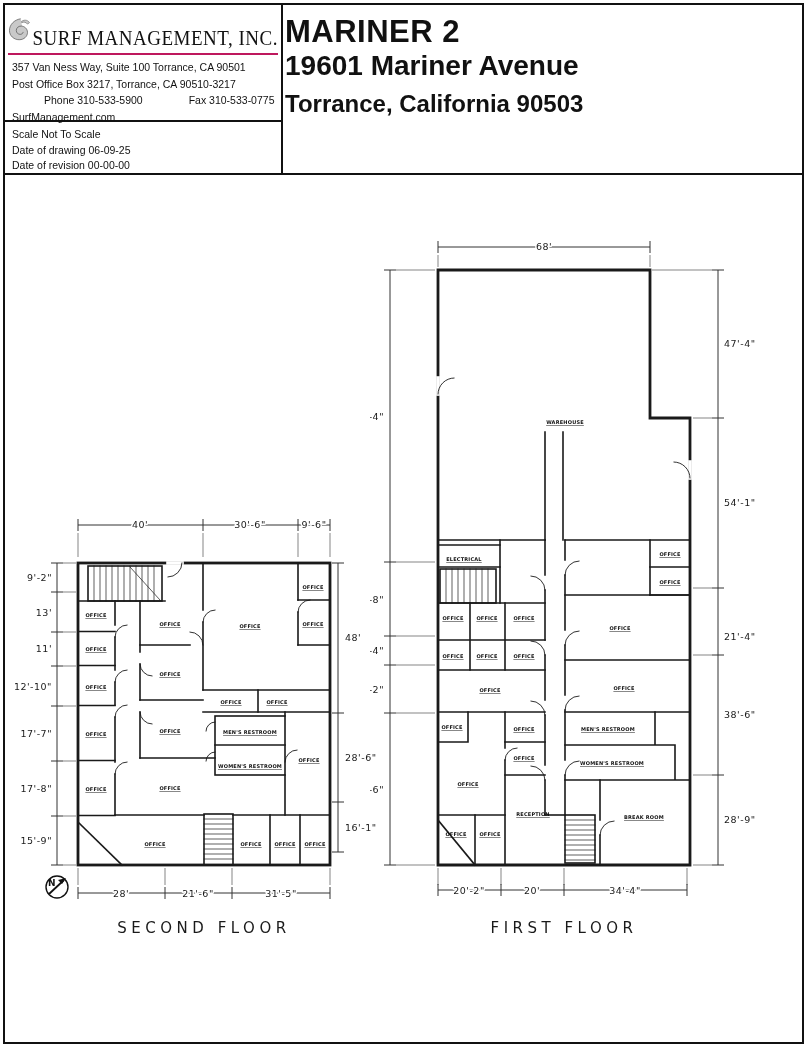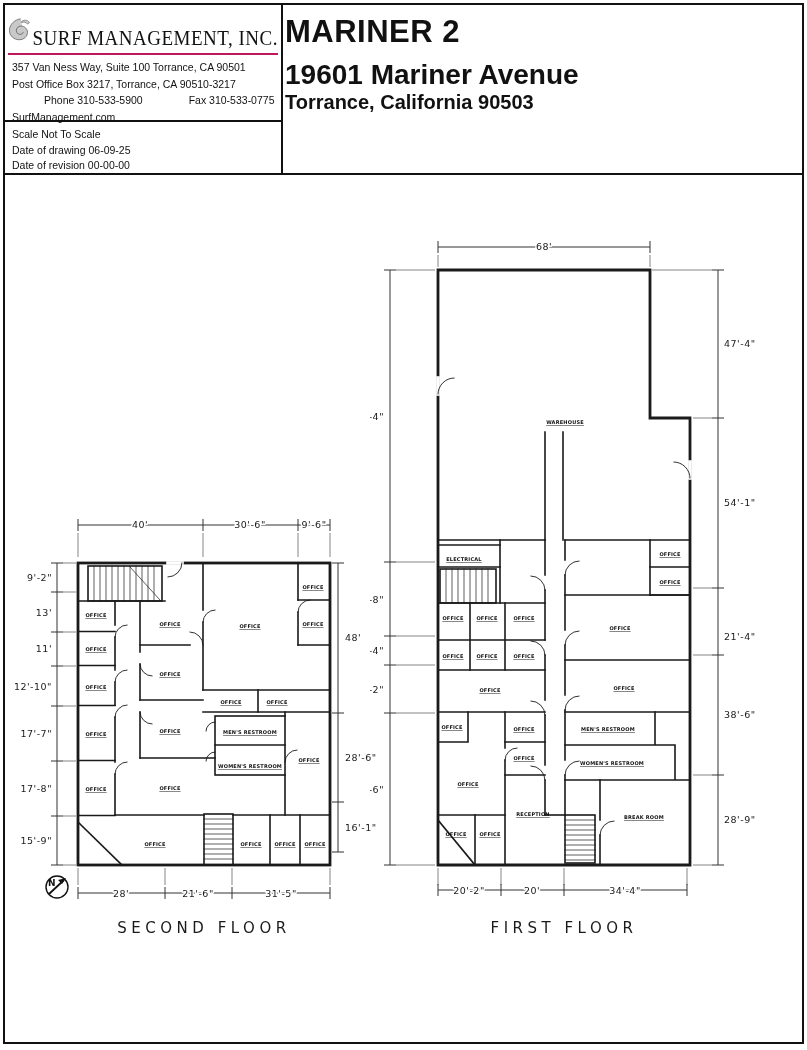--- a/index.html
+++ b/index.html
@@ -12,22 +12,22 @@
   .hline-left-divider{position:absolute;left:5px;top:120px;width:276px;height:2px;background:#111;}
   .company-box{position:absolute;left:8px;top:6px;width:270px;}
   .logo-row{display:flex;align-items:flex-end;gap:2px;border-bottom:2px solid #be185d;padding-bottom:1px;}
   .company-name{font-family:"Liberation Serif",serif;font-size:19px;letter-spacing:.5px;white-space:nowrap;
                 transform:scaleY(1.05);margin-bottom:2px;}
   .addr{font-size:10.5px;line-height:16.5px;padding:4px 0 0 4px;}
   .phone-row{display:flex;gap:46px;margin-left:32px;}
   .info-box{position:absolute;left:12px;top:127px;font-size:10.5px;line-height:15.5px;}
   .title-box{position:absolute;left:285px;top:14px;width:512px;text-align:left;font-weight:bold;}
   .title-line1{font-size:31px;letter-spacing:.5px;}
-  .title-line2{font-size:28px;margin-top:9px;}
-  .title-line3{font-size:20px;}
+  .title-line2{font-size:28px;}
+  .title-line3{font-size:24px;margin-top:8px;}
   
   svg.plan{position:absolute;}
   .walls path,.walls line,.walls rect{stroke:#1a1a1a;stroke-width:1.6;fill:none;stroke-linecap:square;}
   .walls .outer{stroke-width:2.8;}
   .walls .thin{stroke-width:.7;}
   .walls .gap{stroke:#fff;stroke-width:3.6;}
   .walls .door{stroke-width:.9;}
   .dims line,.dims path{stroke:#333;stroke-width:1;fill:none;}
   .dims .thin{stroke-width:.6;}
   text.room{font:bold 5px "DejaVu Sans",sans-serif;text-anchor:middle;fill:#111;

